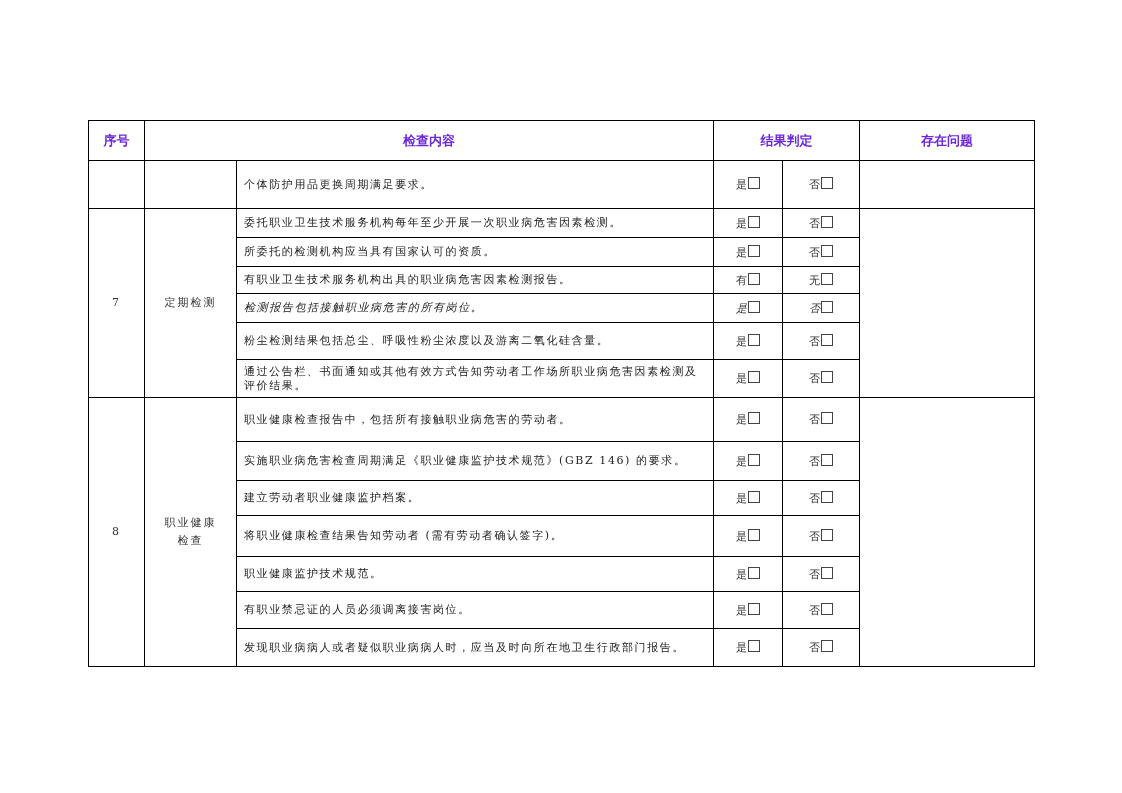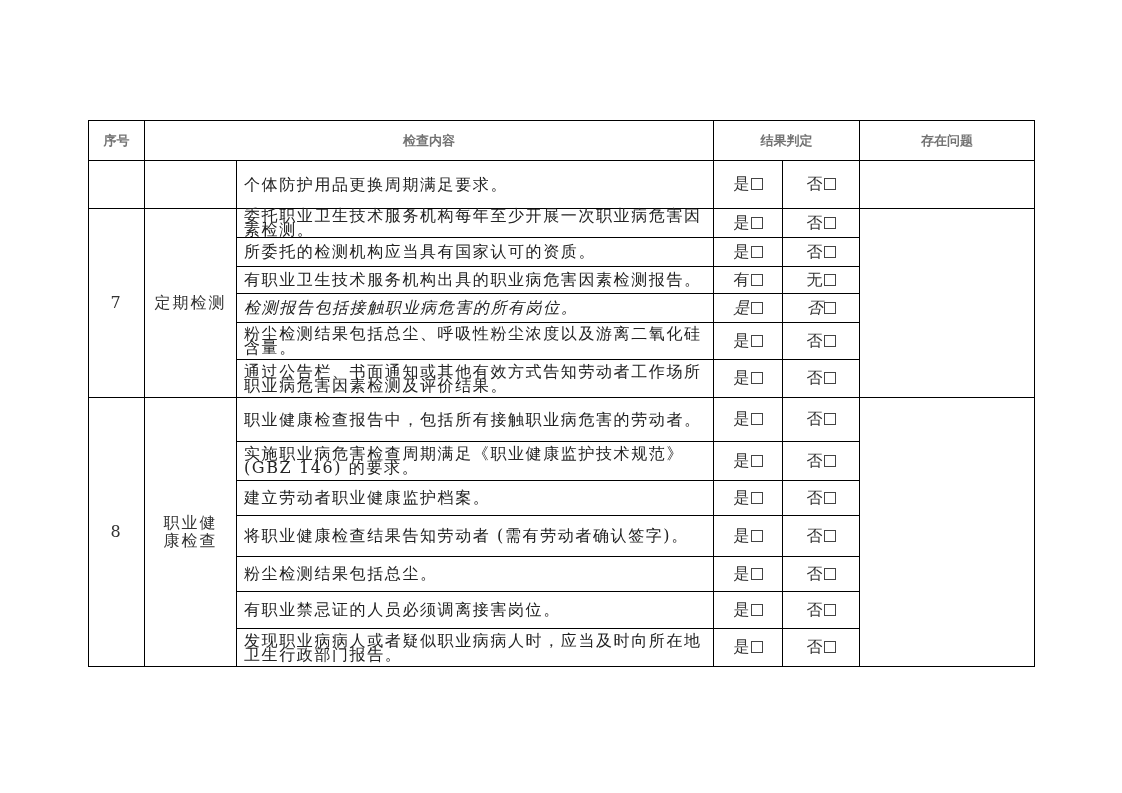--- a/index.html
+++ b/index.html
@@ -2,22 +2,22 @@
 <html><head>
   <meta charset="utf-8">
   <style>
     html, body { margin: 0; padding: 0; background: #ffffff; }
     body { width: 1122px; height: 793px; position: relative; overflow: hidden;
       font-family: "DejaVu Serif", "Liberation Serif", serif; color: #222; }
     table.sheet { position: absolute; left: 88px; top: 120px; width: 946px;
       border-collapse: collapse; table-layout: fixed; }
     table.sheet td, table.sheet th { border: 1.3px solid #000; padding: 0; }
     th { font-family: "DejaVu Sans", "Liberation Sans", sans-serif; font-weight: bold;
-      font-size: 13px; height: 39px; color: #737373; }
-    td { font-size: 16px; vertical-align: middle; }
+      font-size: 13px; height: 39px; color: #6d28d9; }
+    td { font-size: 11px; vertical-align: middle; }
     td.seq, td.cat { text-align: center; color: #333; letter-spacing: 2px; line-height: 18px; }
     td.content { padding: 0 7px !important; letter-spacing: 1.6px; line-height: 14px; color: #222; }
     td.opt { text-align: center; color: #333; }
     .box { display: inline-block; width: 10px; height: 10px; border: 1px solid #444;
       vertical-align: -1px; margin-left: 1px; }
     td.issue { }
   </style>
 </head>
 <body>
 
@@ -97,21 +97,21 @@
         <td class="content">建立劳动者职业健康监护档案。</td>
         <td class="opt"><span>是</span><span class="box"></span></td>
         <td class="opt"><span>否</span><span class="box"></span></td>
       </tr>
       <tr style="height: 41px;">
         <td class="content">将职业健康检查结果告知劳动者 (需有劳动者确认签字)。</td>
         <td class="opt"><span>是</span><span class="box"></span></td>
         <td class="opt"><span>否</span><span class="box"></span></td>
       </tr>
       <tr style="height: 35px;">
-        <td class="content">粉尘检测结果包括总尘。</td>
+        <td class="content">职业健康监护技术规范。</td>
         <td class="opt"><span>是</span><span class="box"></span></td>
         <td class="opt"><span>否</span><span class="box"></span></td>
       </tr>
       <tr style="height: 37px;">
         <td class="content">有职业禁忌证的人员必须调离接害岗位。</td>
         <td class="opt"><span>是</span><span class="box"></span></td>
         <td class="opt"><span>否</span><span class="box"></span></td>
       </tr>
       <tr style="height: 38px;">
         <td class="content">发现职业病病人或者疑似职业病病人时，应当及时向所在地卫生行政部门报告。</td>

